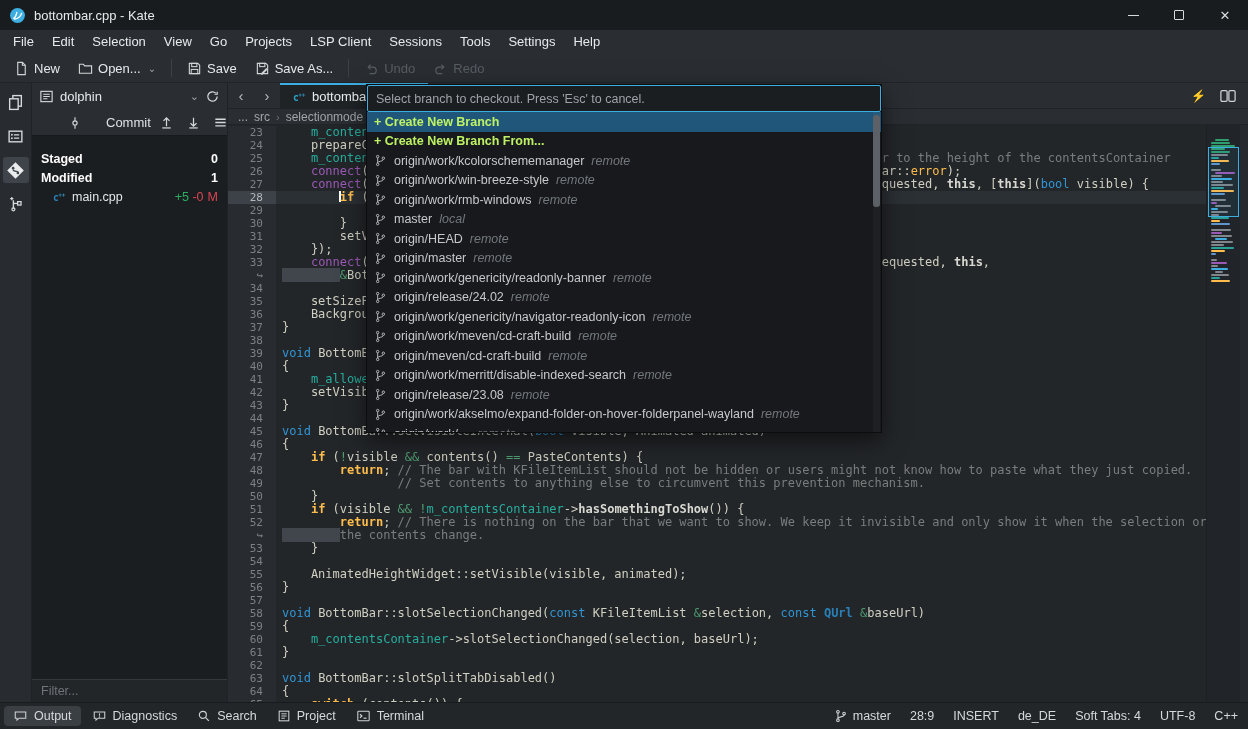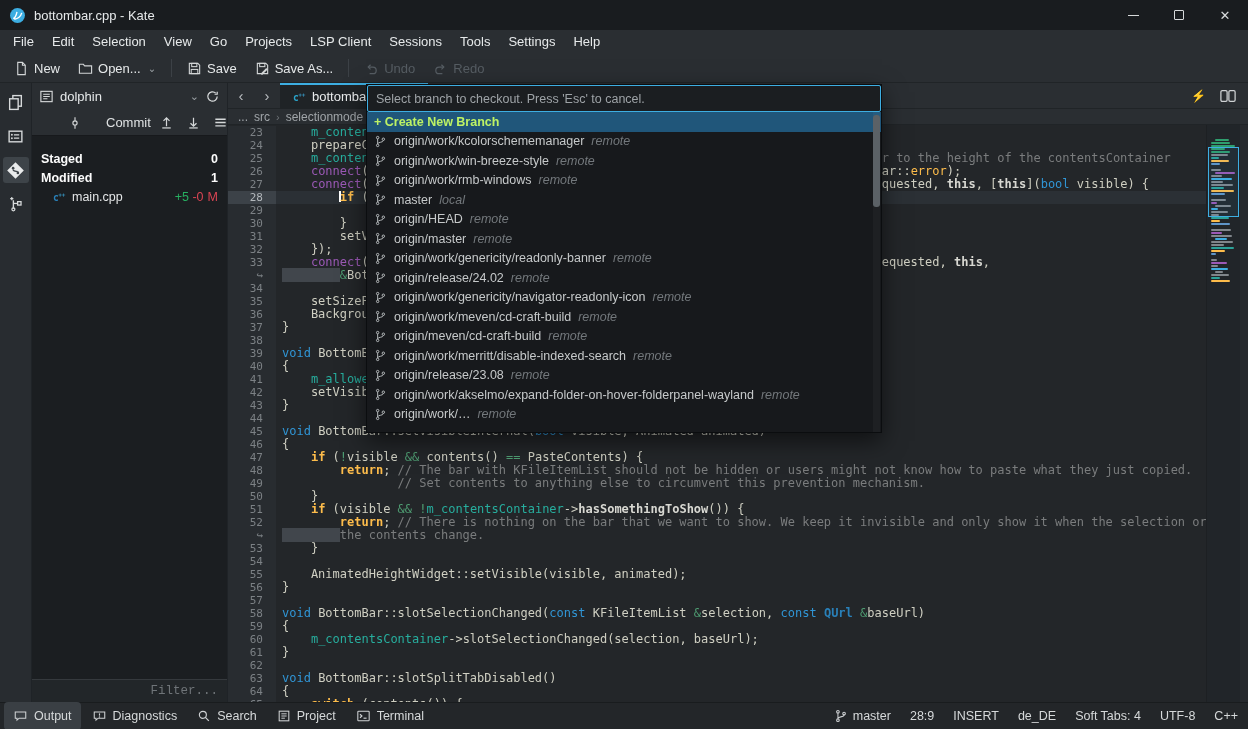--- a/index.html
+++ b/index.html
@@ -41,21 +41,21 @@
   .commit-row { height:25px; display:flex; align-items:center; padding:0 8px; gap:8px; }
   .commit-btn { display:flex; align-items:center; gap:24px; font-size:13px; color:#dfe2e3; margin-left:28px; flex:1; }
   .commit-icons { display:flex; gap:12px; align-items:center; }
   .git-list { flex:1; background:#1b1e21; border-top:1px solid #17191c; font-size:12.5px; padding-top:13px; }
   .status-row { height:19px; display:flex; align-items:center; padding:0 9px; color:#fcfcfc; font-weight:bold; }
   .status-row .val { margin-left:auto; }
   .file-row { height:20px; display:flex; align-items:center; padding:0 9px 0 20px; gap:6px; color:#e3e5e6; }
   .file-row .diff { margin-left:auto; }
   .diff-add { color:#27ae60; } .diff-del { color:#da4453; } .diff-mod { color:#da4453; margin-left:4px; }
   .filter-row { height:23px; border-top:1px solid #35393d; background:#222629; display:flex; align-items:center; padding:0 9px; }
-  .filter-row input { background:transparent; border:none; outline:none; color:#0ea5e9; font-size:12.5px; width:100%; font-family:Liberation Mono, monospace;text-align:right; }
+  .filter-row input { background:transparent; border:none; outline:none; color:#0ea5e9; font-size:12.5px; width:100%; font-family:Liberation Sans, sans-serif; }
   .filter-row input::placeholder { color:#6f7478; }
 
   
   .editor-wrap { flex:1; display:flex; flex-direction:column; position:relative; min-width:0; }
   .tabbar { height:26px; background:#2a2e32; display:flex; align-items:center; border-bottom:1px solid #202427; }
   .tab-nav { width:26px; text-align:center; color:#b9bdc0; font-size:15px; line-height:26px; }
   .tab { height:26px; display:flex; align-items:center; gap:6px; padding:0 12px; background:#1f2326; border-top:2px solid #3daee2; font-size:13px; color:#e9ebec; width:148px; overflow:hidden; white-space:nowrap; }
   .tabbar-right { margin-left:auto; display:flex; align-items:center; gap:14px; padding-right:12px; }
   .flash { color:#d6d9da; font-size:12px; }
   .breadcrumb { height:16px; background:#2a2e32; display:flex; align-items:center; gap:6px; padding-left:10px; font-size:12px; color:#a0a5a9; border-bottom:1px solid #202427; }
@@ -86,21 +86,21 @@
   .popup-list { height:320px; overflow:hidden; position:relative; background:#17191c; }
   .popup-row { height:19.5px; display:flex; align-items:center; gap:7px; padding:0 7px; font-size:12.5px; color:#c6c9ca; }
   .popup-row.action { font-weight:bold; color:#bef264; }
   .popup-row.selected { background:#20567a; }
   .popup-row .meta { font-style:italic; color:#73787c; }
   .popup-scrolltrack { position:absolute; top:0; right:1px; width:7px; height:100%; background:rgba(255,255,255,0.03); }
   .popup-scrollthumb { position:absolute; top:3px; right:1px; width:7px; height:92px; background:#5b6166; border-radius:3px; }
 
   
   .statusbar { position:absolute; bottom:0; left:0; width:1248px; height:27px; background:#232629; border-top:1px solid #191c1e; display:flex; align-items:center; font-size:12.5px; color:#d6d9da; }
-  .panel-btn { display:flex; align-items:center; gap:6px; height:28px; padding:0 9px; margin:0 1px; border-radius:4px; }
+  .panel-btn { display:flex; align-items:center; gap:6px; height:20px; padding:0 9px; margin:0 1px; border-radius:4px; }
   .panel-btn.active { background:#3a3f44; }
   .status-right { margin-left:auto; display:flex; align-items:center; gap:19px; padding-right:10px; }
   .status-seg { display:flex; align-items:center; gap:5px; }
 </style>
 </head>
 <body>
 
 <div class="titlebar">
   <svg class="appicon" viewBox="0 0 16 16">
     <circle cx="8" cy="8" r="7" fill="#3daee2"></circle>
@@ -410,20 +410,23 @@
 <div class="popup">
   <div class="popup-input">
     <input placeholder="Select branch to checkout. Press 'Esc' to cancel." style="">
   </div>
   <div class="popup-list" id="popupList">
     <div class="popup-scrolltrack"></div>
     <div class="popup-scrollthumb"></div>
   <div class="popup-row action selected">
         <span>+ Create New Branch</span>
       </div>
+      <div class="popup-row action">
+        <span>+ Create New Branch From...</span>
+      </div>
       <div class="popup-row">
         <span>
           <svg width="13" height="13" viewBox="0 0 16 16">
             <circle cx="4.5" cy="3.2" r="1.5" fill="none" stroke="#b9bdbf" stroke-width="1.2"></circle>
             <circle cx="4.5" cy="12.8" r="1.5" fill="none" stroke="#b9bdbf" stroke-width="1.2"></circle>
             <circle cx="11.5" cy="5.2" r="1.5" fill="none" stroke="#b9bdbf" stroke-width="1.2"></circle>
             <path d="M4.5 4.8v6.4M11.5 6.8c0 2.6-7 1.8-7 4" fill="none" stroke="#b9bdbf" stroke-width="1.2"></path>
           </svg>
         </span>
         <span>origin/work/kcolorschememanager</span>

